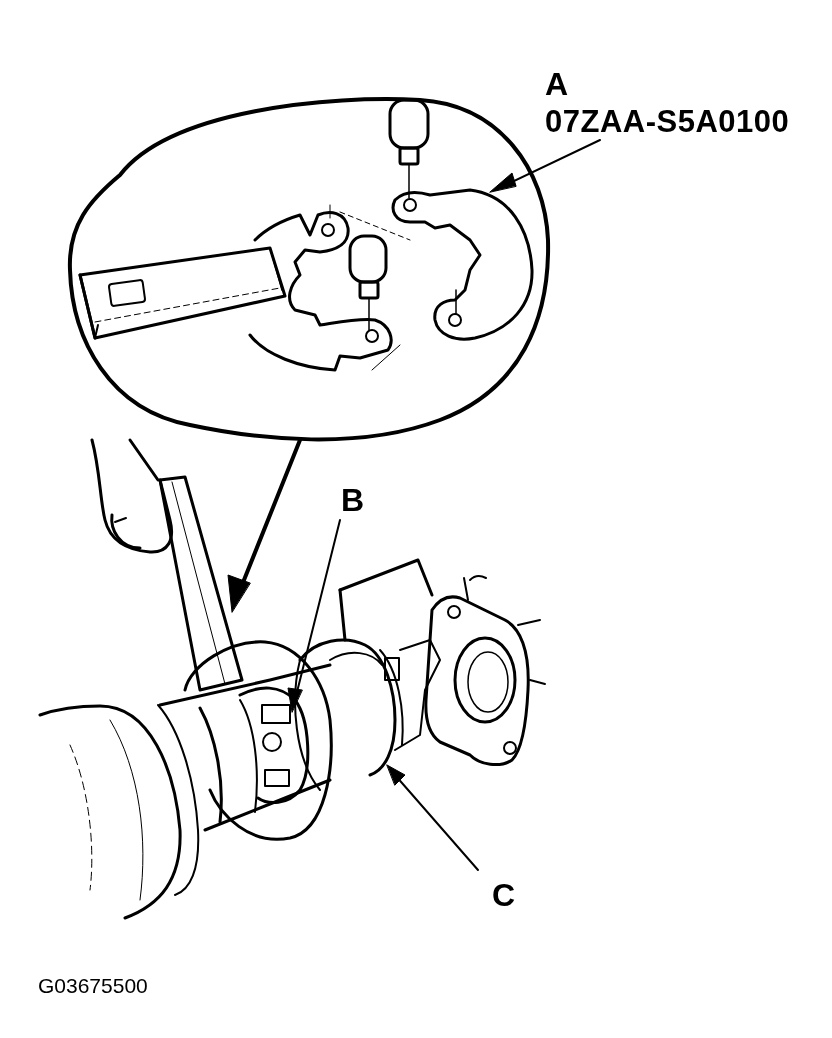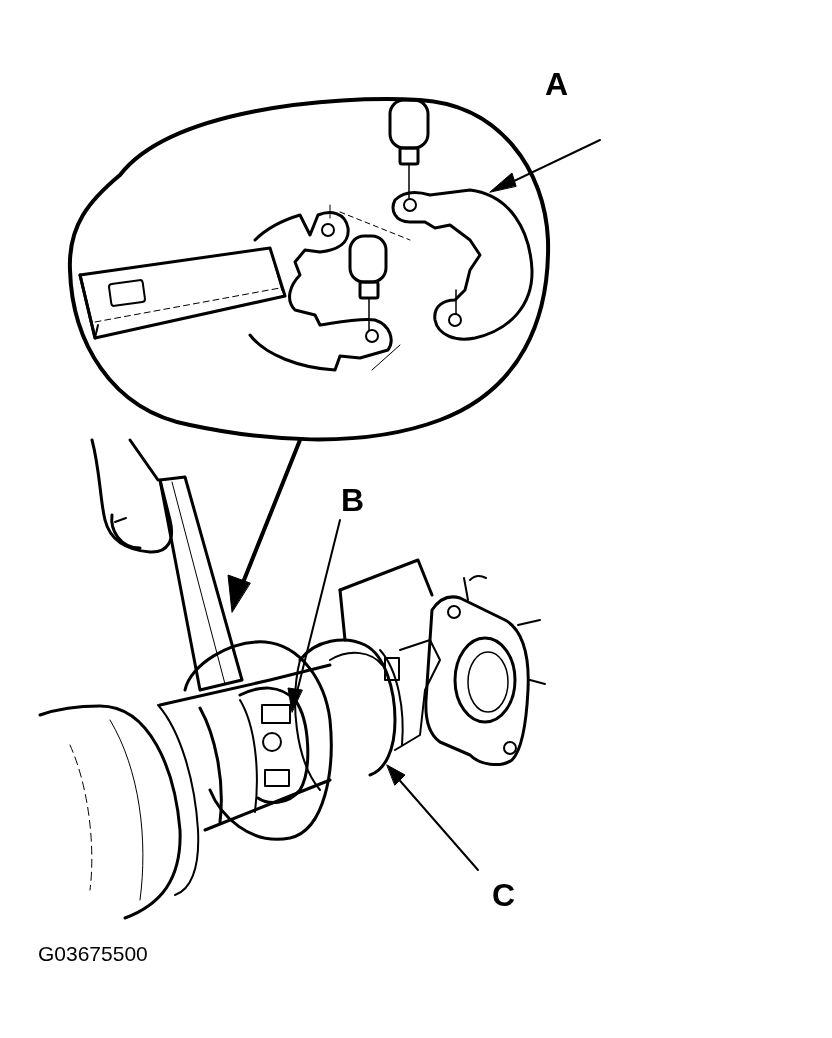--- a/index.html
+++ b/index.html
@@ -5,21 +5,21 @@
   html, body { margin: 0; padding: 0; background: #ffffff; }
   body { width: 832px; height: 1038px; position: relative; overflow: hidden;
          font-family: "Liberation Sans", sans-serif; }
   .stage { position: absolute; left: 0; top: 0; width: 832px; height: 1038px; }
   svg { position: absolute; left: 0; top: 0; }
   .lbl { position: absolute; font-family: "Liberation Sans", sans-serif; font-weight: bold;
          color: #000; line-height: 1; white-space: nowrap; }
   .callout { font-size: 32px; }
   .partno { font-size: 31px; letter-spacing: 0.5px; }
   .figid { font-family: "Liberation Sans", sans-serif; font-size: 21px; font-weight: normal; color: #000;
-           position: absolute; line-height: 1; }
+           position: absolute; line-height: 1; margin-top: 32px; }
 </style>
 </head>
 <body>
 
 <div class="stage">
 
   <svg width="832" height="1038" viewBox="0 0 832 1038" fill="none" stroke="#000" stroke-linecap="round" stroke-linejoin="round">
 
     <g>
       <path d="M120,175 C170,110 330,95 420,100 C500,105 545,170 548,240 C550,320 520,390 440,420
@@ -147,17 +147,18 @@
       <path d="M292,712 L288,688 L302,690 Z" fill="#000" stroke-width="1"></path>
     </g>
 
     <g>
       <path d="M478,870 L395,775" stroke-width="2"></path>
       <path d="M387,765 L405,775 L395,785 Z" fill="#000" stroke-width="1"></path>
     </g>
   </svg>
 
   <div class="lbl callout" style="left:545px; top:68px;">A</div>
+  <div class="lbl partno" style="left:545px; top:106px;">07ZAA-S5A0100</div>
   <div class="lbl callout" style="left:341px; top:484px;">B</div>
   <div class="lbl callout" style="left:492px; top:879px;">C</div>
 
   <div class="figid" style="left:38px; top:943px;">G03675500</div>
 </div>
 
 </body></html>

